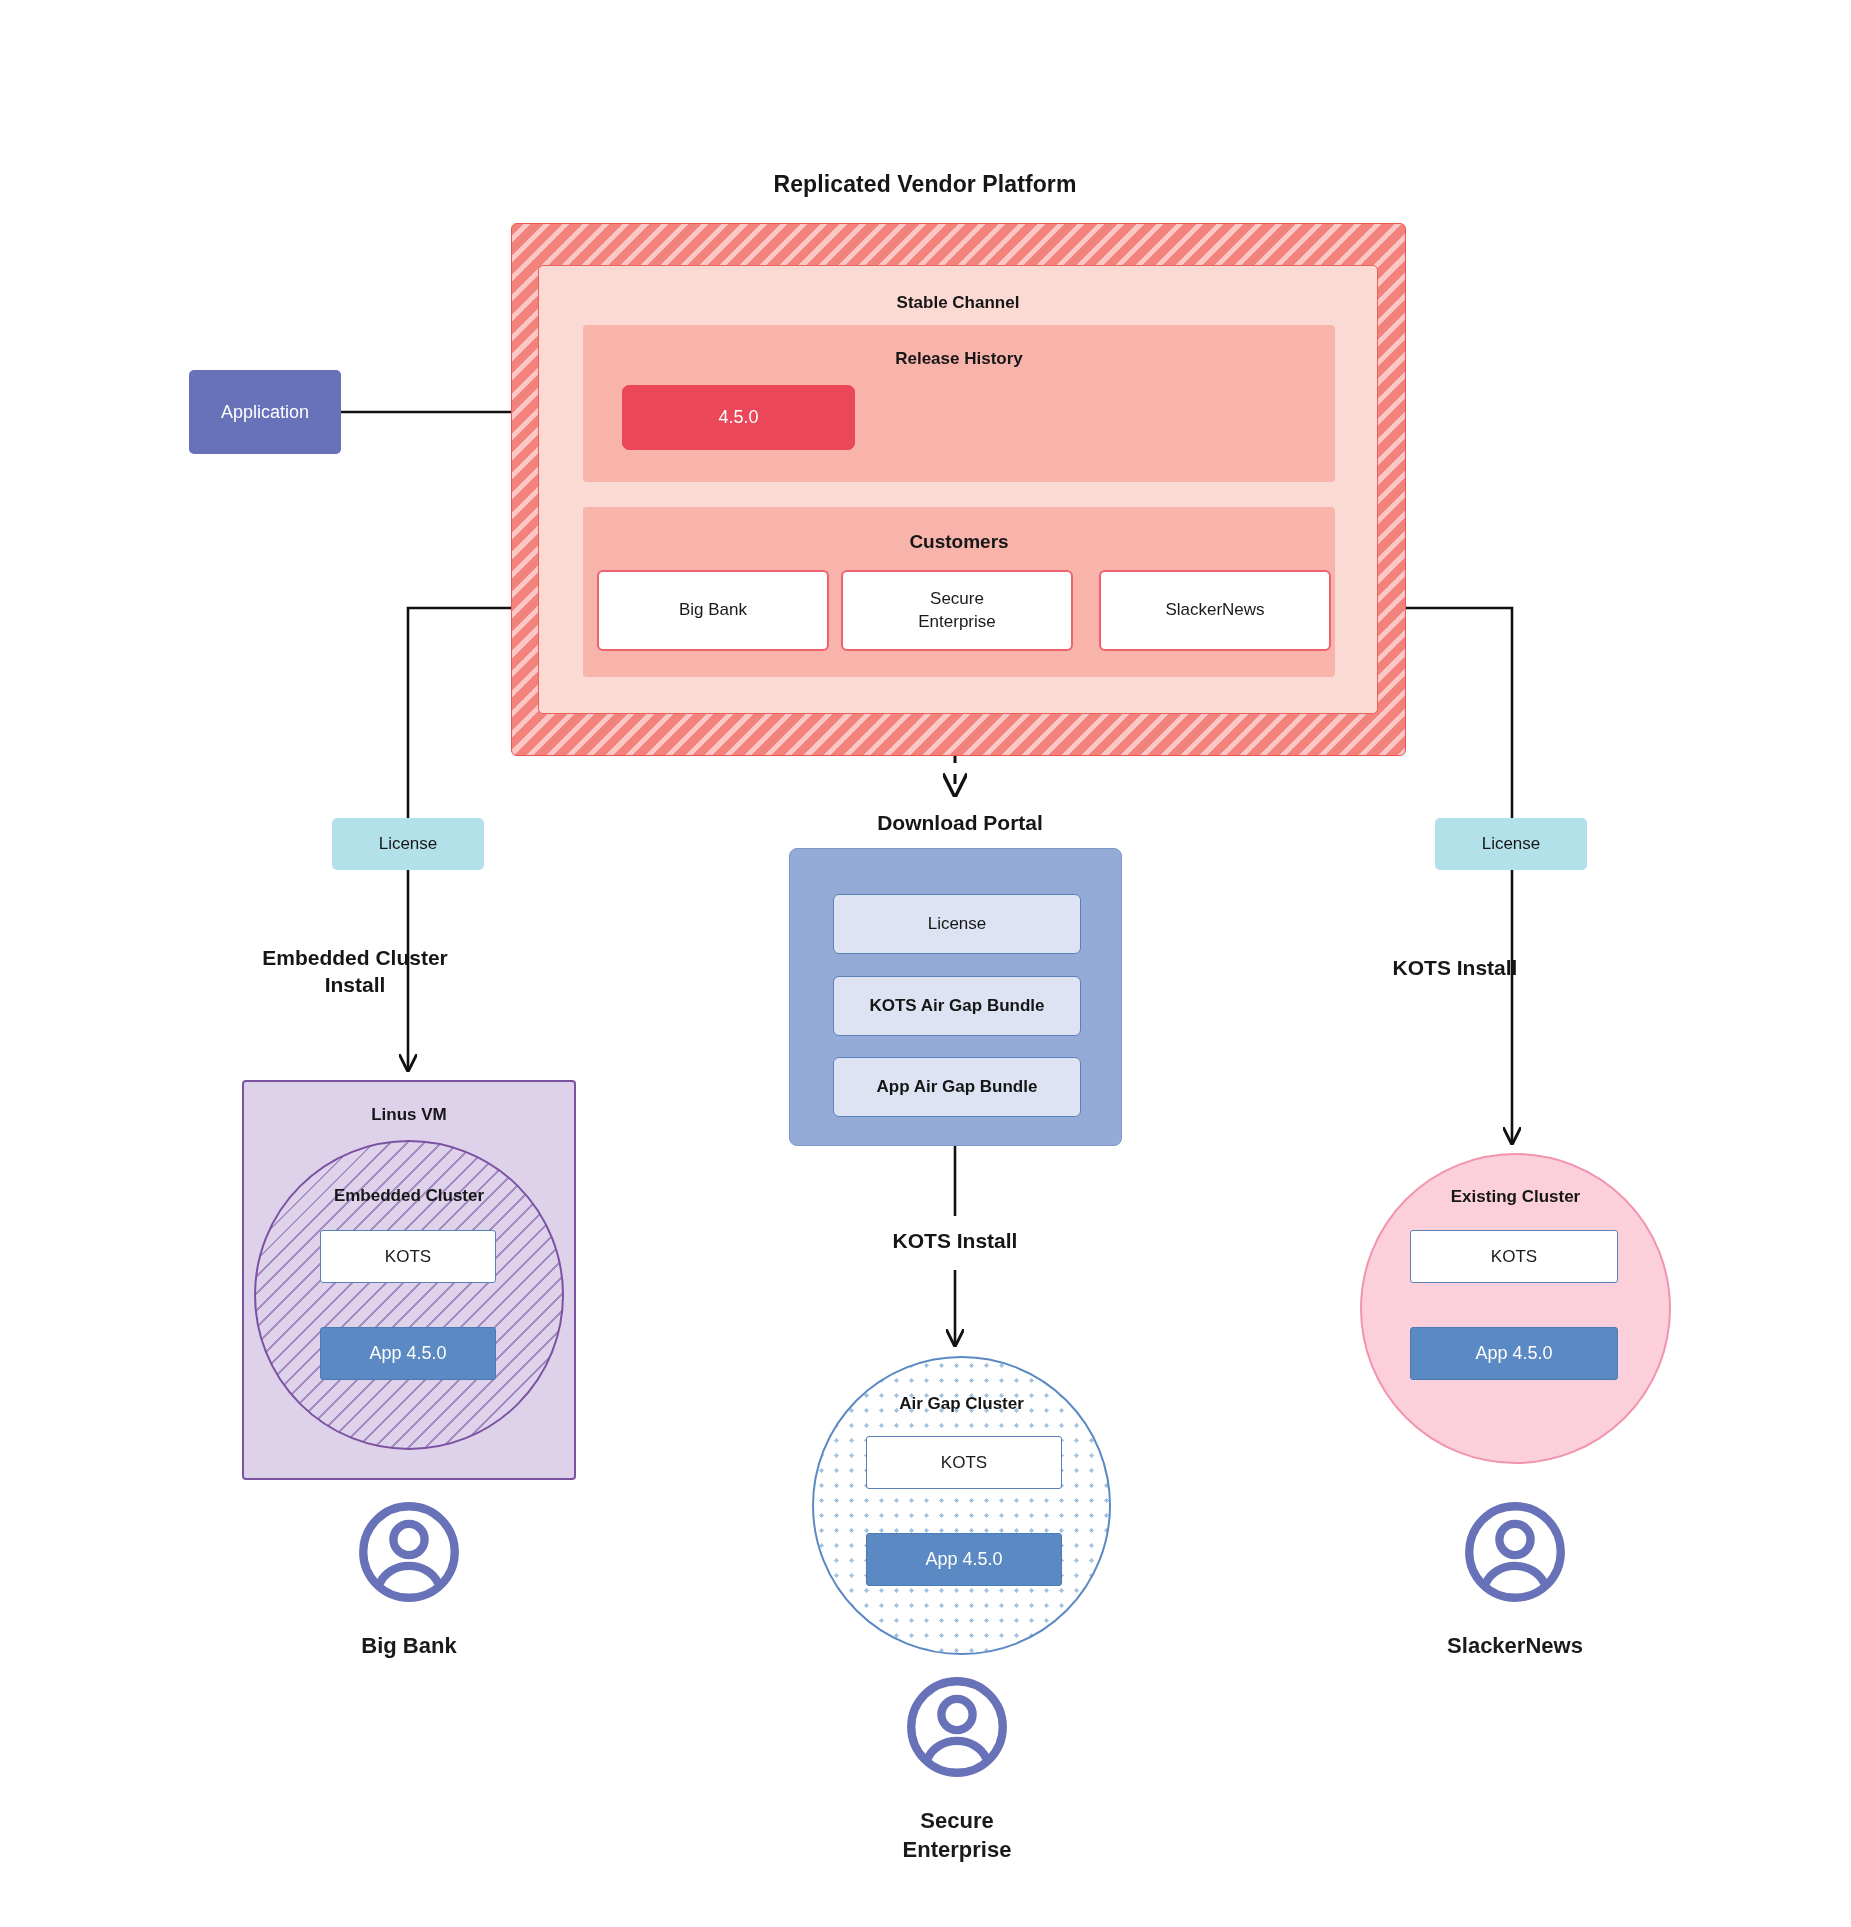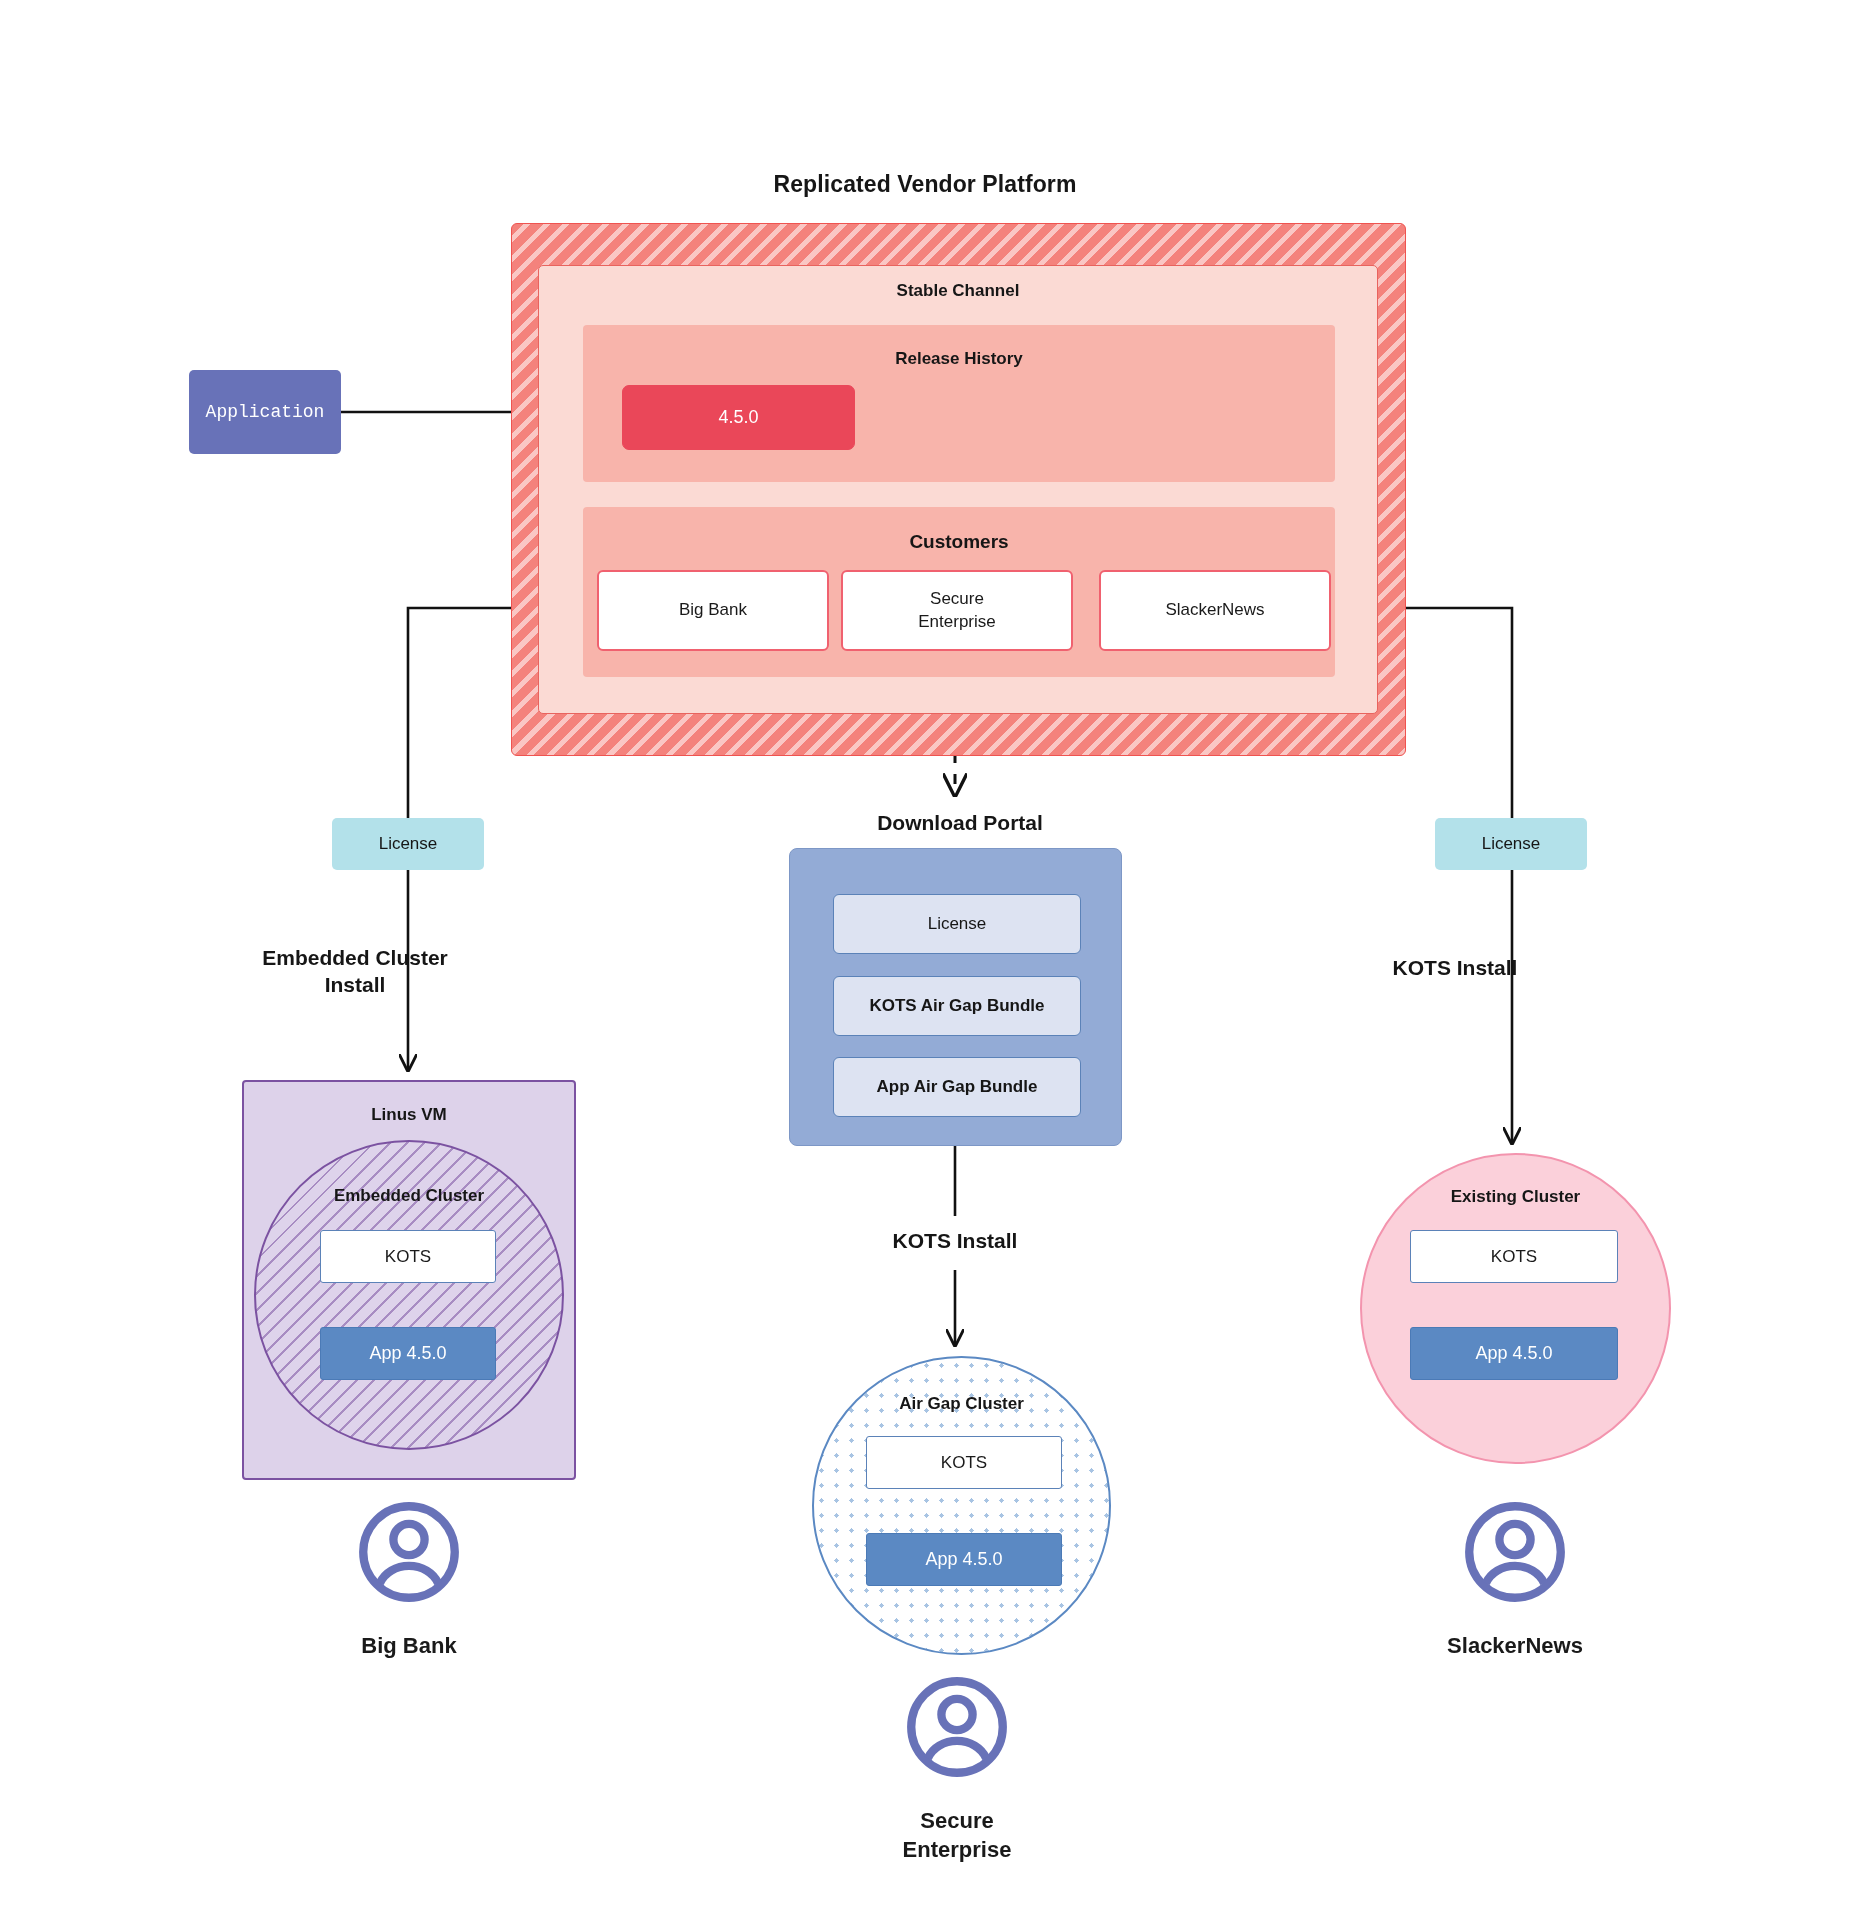--- a/index.html
+++ b/index.html
@@ -46,21 +46,21 @@
         rgba(0,0,0,0) 14px);
     border: 1px solid #ef5350;
   }
   #stable-channel-box {
     left: 538px; top: 265px; width: 840px; height: 449px;
     border-radius: 5px;
     background: #fbdad4;
     border: 1px solid #e8635e;
   }
   #stable-channel-title {
-    left: 538px; top: 280px; width: 840px;
+    left: 538px; top: 292px; width: 840px;
     font-size: 17px; font-weight: 600;
   }
   #release-history-box {
     left: 583px; top: 325px; width: 752px; height: 157px;
     border-radius: 4px;
     background: #f8b4ab;
   }
   #release-history-title {
     left: 583px; top: 348px; width: 752px;
     font-size: 17px; font-weight: 600;
@@ -100,21 +100,20 @@
   #customer-slacker   { left: 1099px; width: 228px; }
 
   
   #application-box {
     left: 189px; top: 370px; width: 152px; height: 84px;
     border-radius: 5px;
     background: #6872b8;
     color: #ffffff;
     display: flex; align-items: center; justify-content: center;
     font-size: 18px;
-    font-family: Liberation Mono, monospace;
   }
 
   
   .license-chip {
     position: absolute;
     width: 152px; height: 52px;
     border-radius: 5px;
     background: #b3e1ea;
     display: flex; align-items: center; justify-content: center;
     font-size: 17px; color: #161616;

